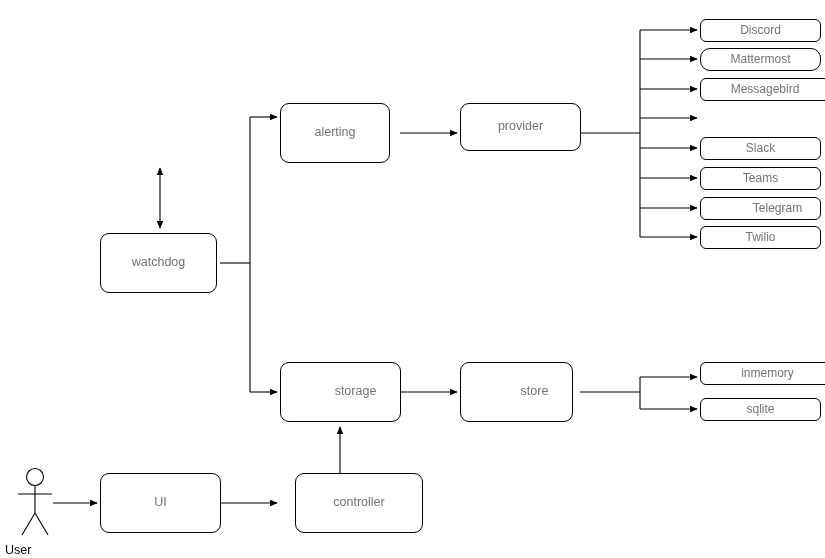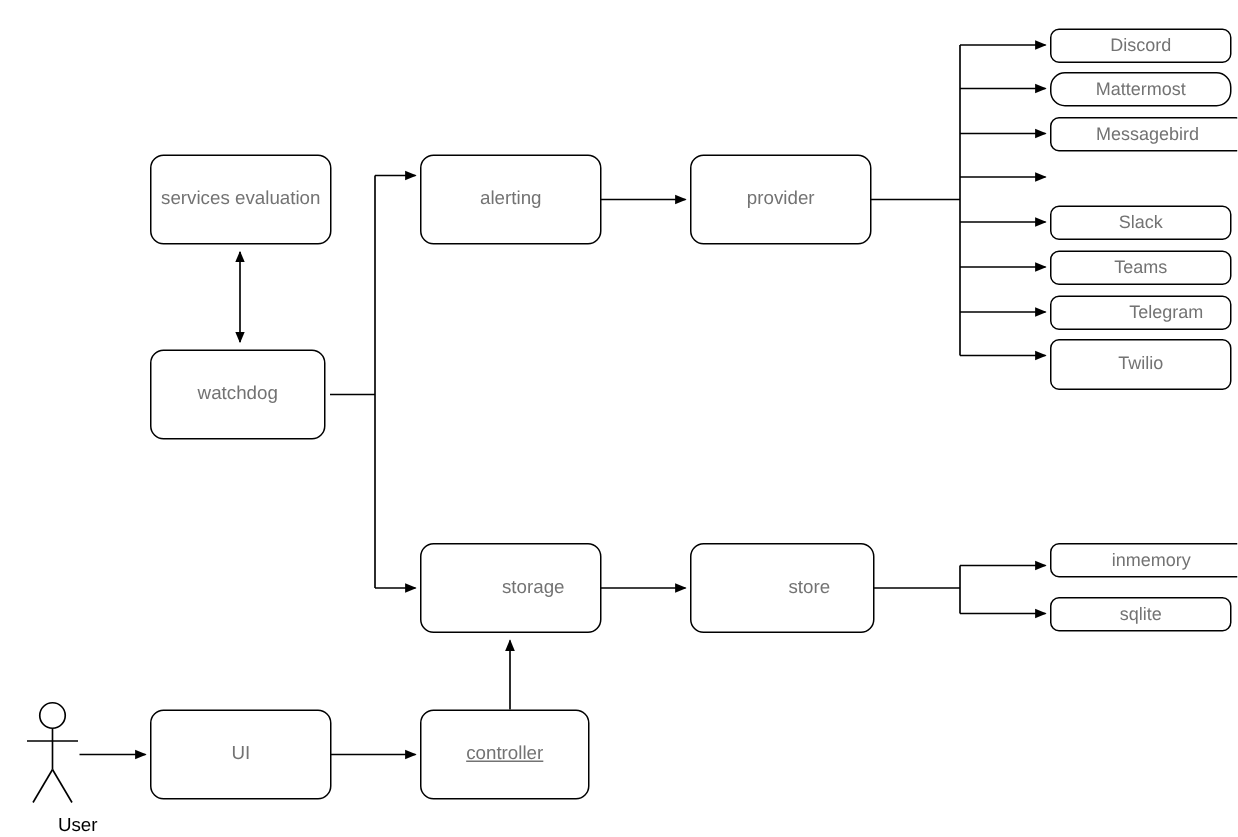--- a/index.html
+++ b/index.html
@@ -44,21 +44,21 @@
     border-radius: 6px;
     font-size: 12px;
   }
   .actor {
     position: absolute;
     z-index: 2;
   }
   .actor-label {
     position: absolute;
     width: 100%;
-    text-align: right;
+    text-align: left;
     font-size: 12.5px;
     color: #000000;
     top: 78px;
     left: 0;
   }
 </style>
 </head>
 <body>
 
 <div id="canvas">
@@ -112,49 +112,46 @@
       <g>
         <circle cx="35" cy="477" r="8.5"></circle>
         <line x1="35" y1="486" x2="35" y2="513"></line>
         <line x1="18" y1="494" x2="52" y2="494"></line>
         <line x1="35" y1="513" x2="22" y2="535"></line>
         <line x1="35" y1="513" x2="48" y2="535"></line>
       </g>
     </g>
   </svg>
 
-  <div class="node" style="left:100px; top:103px; width:121px; height:60px;">
-    <span>services evaluation</span>
-  </div>
 
   <div class="node" style="left:100px; top:233px; width:117px; height:60px;">
     <span>watchdog</span>
   </div>
 
-  <div class="node" style="left:280px; top:103px; width:121px; height:60px;">
+  <div class="node" style="left:280px; top:103px; width:110px; height:60px;">
     <span>alerting</span>
   </div>
 
-  <div class="node" style="left:460px; top:103px; width:121px; height:60px;">
+  <div class="node" style="left:460px; top:103px; width:121px; height:48px;">
     <span>provider</span>
   </div>
 
   <div class="node" style="left:280px; top:362px; width:121px; height:60px;padding-left:30px;">
     <span>storage</span>
   </div>
 
-  <div class="node" style="left:460px; top:362px; width:123px; height:60px;padding-left:36px;">
+  <div class="node" style="left:460px; top:362px; width:113px; height:60px;padding-left:36px;">
     <span>store</span>
   </div>
 
   <div class="node" style="left:100px; top:473px; width:121px; height:60px;">
     <span>UI</span>
   </div>
 
-  <div class="node" style="left:280px; top:473px; width:113px; height:60px;text-decoration:underline;">
+  <div class="node" style="left:295px; top:473px; width:128px; height:60px;">
     <span>controller</span>
   </div>
 
   <div class="node small" style="left:700px; top:19px; width:121px; height:23px;">
     <span>Discord</span>
   </div>
   <div class="node small" style="left:700px; top:48px; width:121px; height:23px;border-radius:10px;">
     <span>Mattermost</span>
   </div>
   <div class="node small" style="left:700px; top:78px; width:130px; height:23px;">
@@ -162,21 +159,21 @@
   </div>
   <div class="node small" style="left:700px; top:137px; width:121px; height:23px;">
     <span>Slack</span>
   </div>
   <div class="node small" style="left:700px; top:167px; width:121px; height:23px;">
     <span>Teams</span>
   </div>
   <div class="node small" style="left:700px; top:197px; width:121px; height:23px;padding-left:34px;">
     <span>Telegram</span>
   </div>
-  <div class="node small" style="left:700px; top:226px; width:121px; height:34px;">
+  <div class="node small" style="left:700px; top:226px; width:121px; height:23px;">
     <span>Twilio</span>
   </div>
 
   <div class="node small" style="left:700px; top:362px; width:135px; height:23px;">
     <span>inmemory</span>
   </div>
   <div class="node small" style="left:700px; top:398px; width:121px; height:23px;">
     <span>sqlite</span>
   </div>
 

